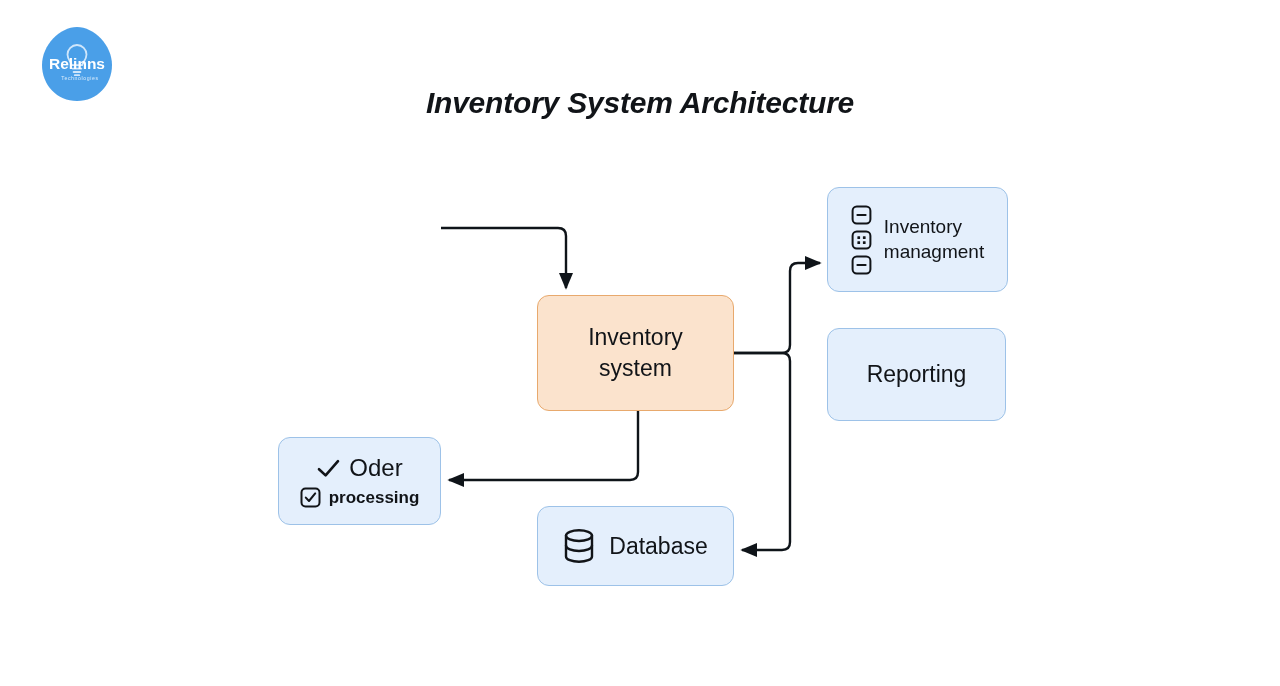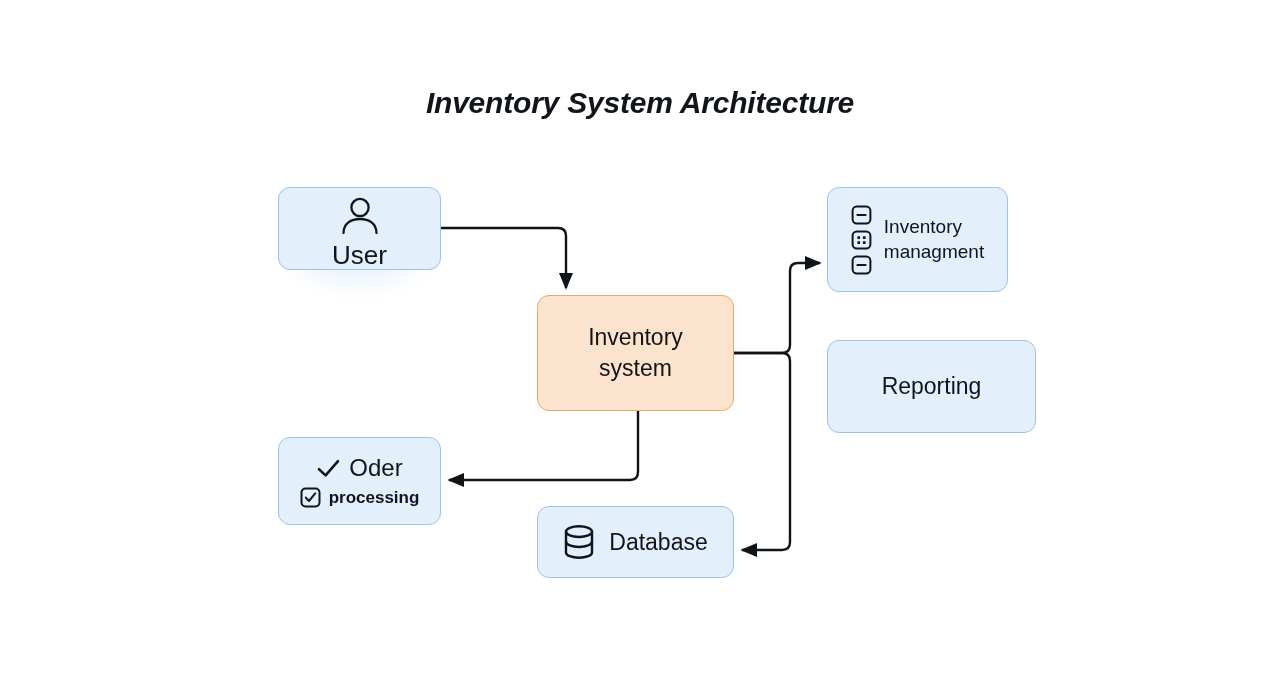--- a/index.html
+++ b/index.html
@@ -72,47 +72,61 @@
   #node-inventory-management{
     left:827px;top:187px;width:181px;height:105px;
     justify-content:center;gap:12px;
   }
   .im-icons{display:flex;flex-direction:column;gap:5px;}
   .im-text{display:flex;flex-direction:column;line-height:1.28;}
   .im-text span{font-size:19px;color:#111418;}
 
   
   #node-reporting{
-    left:827px;top:340px;width:209px;height:93px;
+    left:827px;top:328px;width:179px;height:93px;
   }
   #node-reporting .rp{font-size:23px;color:#111418;}
 
   
   #node-order{
     left:278px;top:437px;width:163px;height:88px;
     flex-direction:column;align-items:center;justify-content:center;gap:5px;
   }
   .od-row{display:flex;align-items:center;gap:8px;justify-content:space-between;}
   .od-row.big .od-label{font-size:24px;color:#111418;}
   .od-row.small .od-label{font-size:17px;color:#111418;font-weight:bold;}
 
   
   #node-database{
-    left:537px;top:506px;width:197px;height:72px;
+    left:537px;top:506px;width:197px;height:80px;
     gap:14px;
   }
   #node-database .db-label{font-size:23px;color:#111418;}
 
   .ico{display:block;}
 </style>
 </head>
 <body>
 
 <div id="canvas">
 
+  <div class="logo">
+    <svg viewBox="0 0 74 78" xmlns="http://www.w3.org/2000/svg">
+      <path d="M37 2 C54 2 72 20 72 40 C72 60 57 76 37 76 C17 76 2 60 2 40 C2 20 20 2 37 2 Z" fill="#4a9fe8"></path>
+
+      <g stroke="#cfe6fb" stroke-width="1.8" fill="none" stroke-linecap="round">
+        <path d="M37 20 a9.5 9.5 0 0 1 9.5 9.5 c0 5.2 -3.6 7.4 -4.4 10.6 l-10.2 0 c-0.8 -3.2 -4.4 -5.4 -4.4 -10.6 A9.5 9.5 0 0 1 37 20 Z"></path>
+        <path d="M32.6 43.6 h8.8"></path>
+        <path d="M33.6 47 h6.8"></path>
+        <path d="M34.8 50.2 h4.4"></path>
+      </g>
+      <text x="37" y="44" text-anchor="middle" font-family="Liberation Sans, sans-serif" font-size="15.5" font-weight="700" fill="#ffffff">Relinns</text>
+      <text x="40" y="54.5" text-anchor="middle" font-family="Liberation Sans, sans-serif" font-size="5.2" font-weight="400" letter-spacing="0.6" fill="#d9ecfb">Technologies</text>
+    </svg>
+  </div>
 
   <div class="title">Inventory System Architecture</div>
 
   <svg id="links" viewBox="0 0 1280 686">
     <defs>
       <marker id="ah" viewBox="0 0 10 10" refX="9" refY="5" markerWidth="7" markerHeight="7" orient="auto-start-reverse">
         <path d="M0,0.8 L10,5 L0,9.2 z" fill="#0f1419"></path>
       </marker>
     </defs>
     <g fill="none" stroke="#0f1419" stroke-width="2.4" stroke-linecap="butt" stroke-linejoin="round">
@@ -120,29 +134,20 @@
       <path d="M441 228 H558 Q566 228 566 236 V288" marker-end="url(#ah)"></path>
 
       <path d="M734 353 H782 Q790 353 790 345 V271 Q790 263 798 263 H820" marker-end="url(#ah)"></path>
 
       <path d="M734 353 H782 Q790 353 790 361 V542 Q790 550 782 550 H742" marker-end="url(#ah)"></path>
 
       <path d="M638 411 V472 Q638 480 630 480 H449" marker-end="url(#ah)"></path>
     </g>
   </svg>
 
-  <div class="node blue" id="node-user">
-    <span class="user-ico">
-      <svg class="ico" width="42" height="40" viewBox="0 0 42 40" fill="none" stroke="#111418" stroke-width="2.3" stroke-linecap="round" stroke-linejoin="round">
-        <circle cx="21" cy="11.5" r="8.6"></circle>
-        <path d="M4.5 37 C4.5 27.5 12 23 21 23 C30 23 37.5 27.5 37.5 37"></path>
-      </svg>
-    </span>
-    <span class="user-label">User</span>
-  </div>
 
   <div class="node peach" id="node-inventory-system">
     <span class="ln">Inventory</span>
     <span class="ln">system</span>
   </div>
 
   <div class="node blue" id="node-inventory-management">
     <span class="im-icons">
       <svg class="ico" width="21" height="20" viewBox="0 0 21 20" fill="none" stroke="#111418" stroke-width="2" stroke-linecap="round">
         <rect x="1.6" y="1.6" width="17.8" height="16.8" rx="4.2"></rect>

